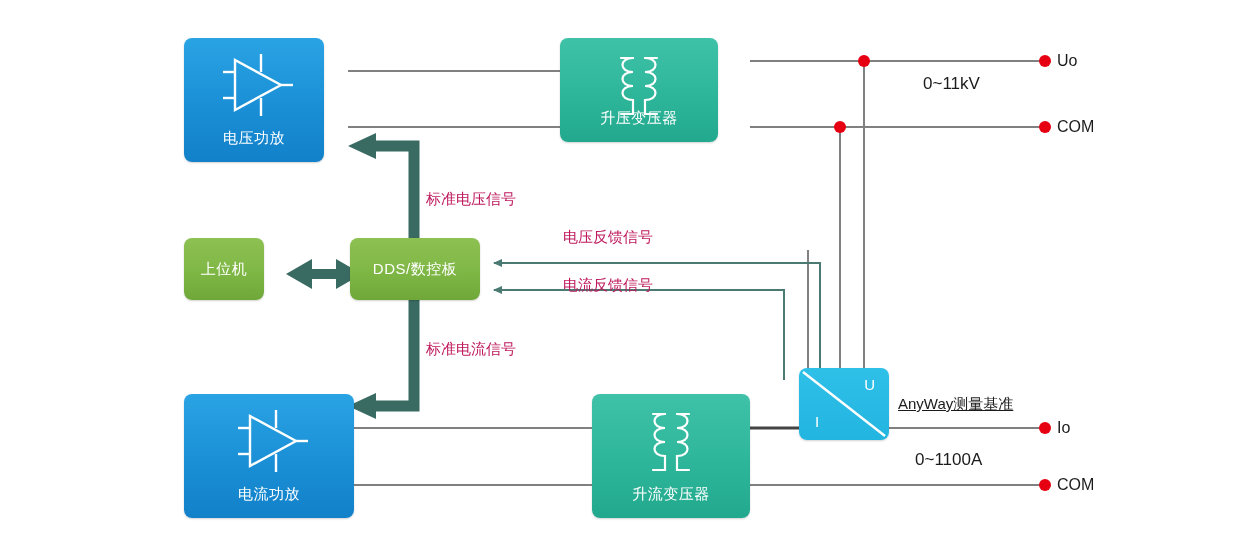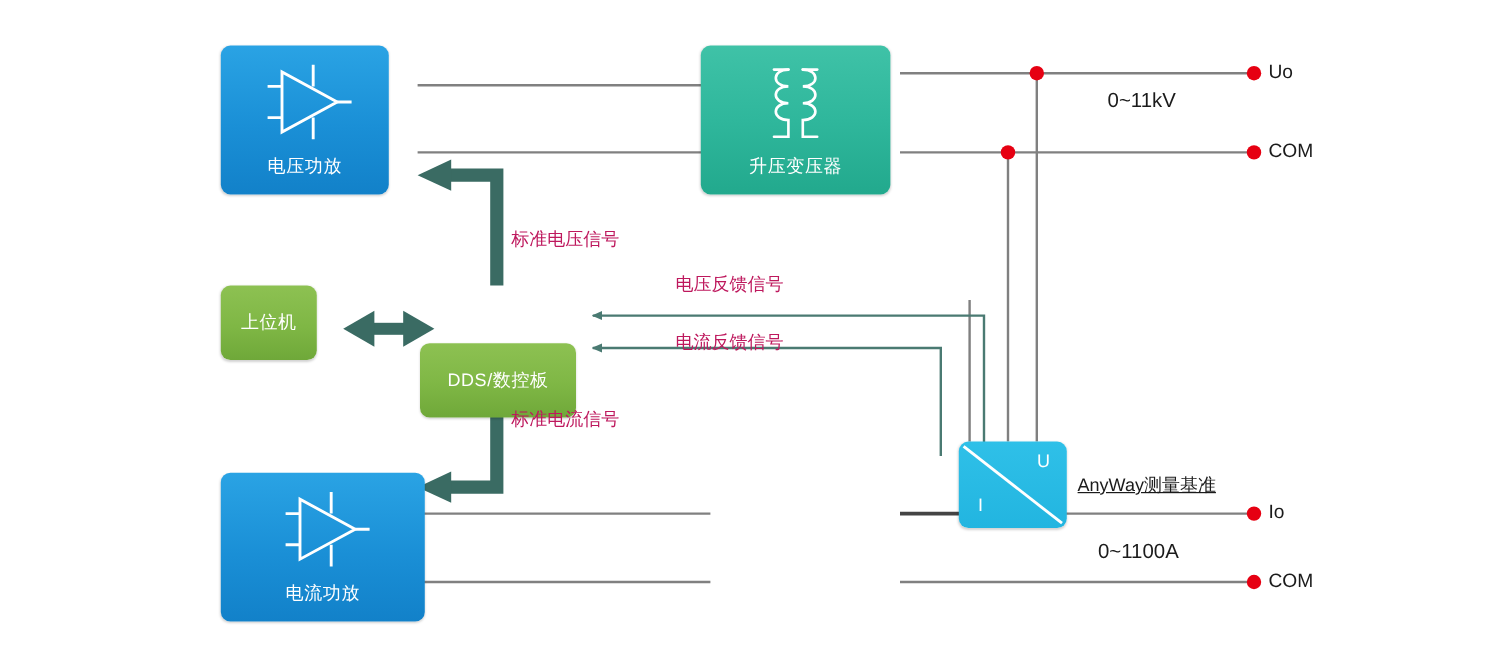--- a/index.html
+++ b/index.html
@@ -134,54 +134,65 @@
         <line x1="14" y1="20" x2="26" y2="20" stroke="#ffffff" stroke-width="2.4"></line>
         <line x1="14" y1="46" x2="26" y2="46" stroke="#ffffff" stroke-width="2.4"></line>
         <line x1="72" y1="33" x2="84" y2="33" stroke="#ffffff" stroke-width="2.4"></line>
         <line x1="52" y1="2" x2="52" y2="20" stroke="#ffffff" stroke-width="2.4"></line>
         <line x1="52" y1="46" x2="52" y2="64" stroke="#ffffff" stroke-width="2.4"></line>
       </svg>
     </div>
     <div class="caption">电压功放</div>
   </div>
 
-  <div class="node xfmr" style="left:584px; top:38px; width:158px; height:124px;">
+  <div class="node xfmr" style="left:560px; top:38px; width:158px; height:104px;">
     <div class="glyph">
       <svg width="80" height="68" viewBox="0 0 80 68">
         <path d="M34,6 C20,6 20,20 34,20 C20,20 20,34 34,34 C20,34 20,48 34,48 L34,62 L22,62" fill="none" stroke="#ffffff" stroke-width="2.2" stroke-linecap="round"></path>
         <path d="M34,6 L22,6" fill="none" stroke="#ffffff" stroke-width="2.2" stroke-linecap="round"></path>
         <path d="M46,6 C60,6 60,20 46,20 C60,20 60,34 46,34 C60,34 60,48 46,48 L46,62 L58,62" fill="none" stroke="#ffffff" stroke-width="2.2" stroke-linecap="round"></path>
         <path d="M46,6 L58,6" fill="none" stroke="#ffffff" stroke-width="2.2" stroke-linecap="round"></path>
       </svg>
     </div>
     <div class="caption">升压变压器</div>
   </div>
 
   <div class="node green" style="left:184px; top:238px; width:80px; height:62px;">
     <div class="caption">上位机</div>
   </div>
 
-  <div class="node green" style="left:350px; top:238px; width:130px; height:62px;margin-top:48px;">
+  <div class="node green" style="left:350px; top:238px; width:130px; height:62px;">
     <div class="caption">DDS/数控板</div>
   </div>
 
   <div class="node amp" style="left:184px; top:394px; width:170px; height:124px;">
     <div class="glyph">
       <svg width="90" height="66" viewBox="0 0 90 66">
         <path d="M26,8 L26,58 L72,33 Z" fill="none" stroke="#ffffff" stroke-width="2.4"></path>
         <line x1="14" y1="20" x2="26" y2="20" stroke="#ffffff" stroke-width="2.4"></line>
         <line x1="14" y1="46" x2="26" y2="46" stroke="#ffffff" stroke-width="2.4"></line>
         <line x1="72" y1="33" x2="84" y2="33" stroke="#ffffff" stroke-width="2.4"></line>
         <line x1="52" y1="2" x2="52" y2="20" stroke="#ffffff" stroke-width="2.4"></line>
         <line x1="52" y1="46" x2="52" y2="64" stroke="#ffffff" stroke-width="2.4"></line>
       </svg>
     </div>
     <div class="caption">电流功放</div>
   </div>
 
+  <div class="node xfmr" style="left:592px; top:394px; width:158px; height:124px;">
+    <div class="glyph">
+      <svg width="80" height="68" viewBox="0 0 80 68">
+        <path d="M34,6 C20,6 20,20 34,20 C20,20 20,34 34,34 C20,34 20,48 34,48 L34,62 L22,62" fill="none" stroke="#ffffff" stroke-width="2.2" stroke-linecap="round"></path>
+        <path d="M34,6 L22,6" fill="none" stroke="#ffffff" stroke-width="2.2" stroke-linecap="round"></path>
+        <path d="M46,6 C60,6 60,20 46,20 C60,20 60,34 46,34 C60,34 60,48 46,48 L46,62 L58,62" fill="none" stroke="#ffffff" stroke-width="2.2" stroke-linecap="round"></path>
+        <path d="M46,6 L58,6" fill="none" stroke="#ffffff" stroke-width="2.2" stroke-linecap="round"></path>
+      </svg>
+    </div>
+    <div class="caption">升流变压器</div>
+  </div>
 
   <div class="node meas" style="left:799px; top:368px; width:90px; height:72px;">
     <svg width="90" height="72" viewBox="0 0 90 72" style="position:absolute;left:0;top:0;">
       <line x1="4" y1="4" x2="86" y2="68" stroke="#ffffff" stroke-width="2.4"></line>
     </svg>
     <div class="ui-text" style="right:14px; top:8px;">U</div>
     <div class="ui-text" style="left:16px; bottom:10px;">I</div>
   </div>
 
   <div class="lbl" style="left:426px; top:190px;">标准电压信号</div>

